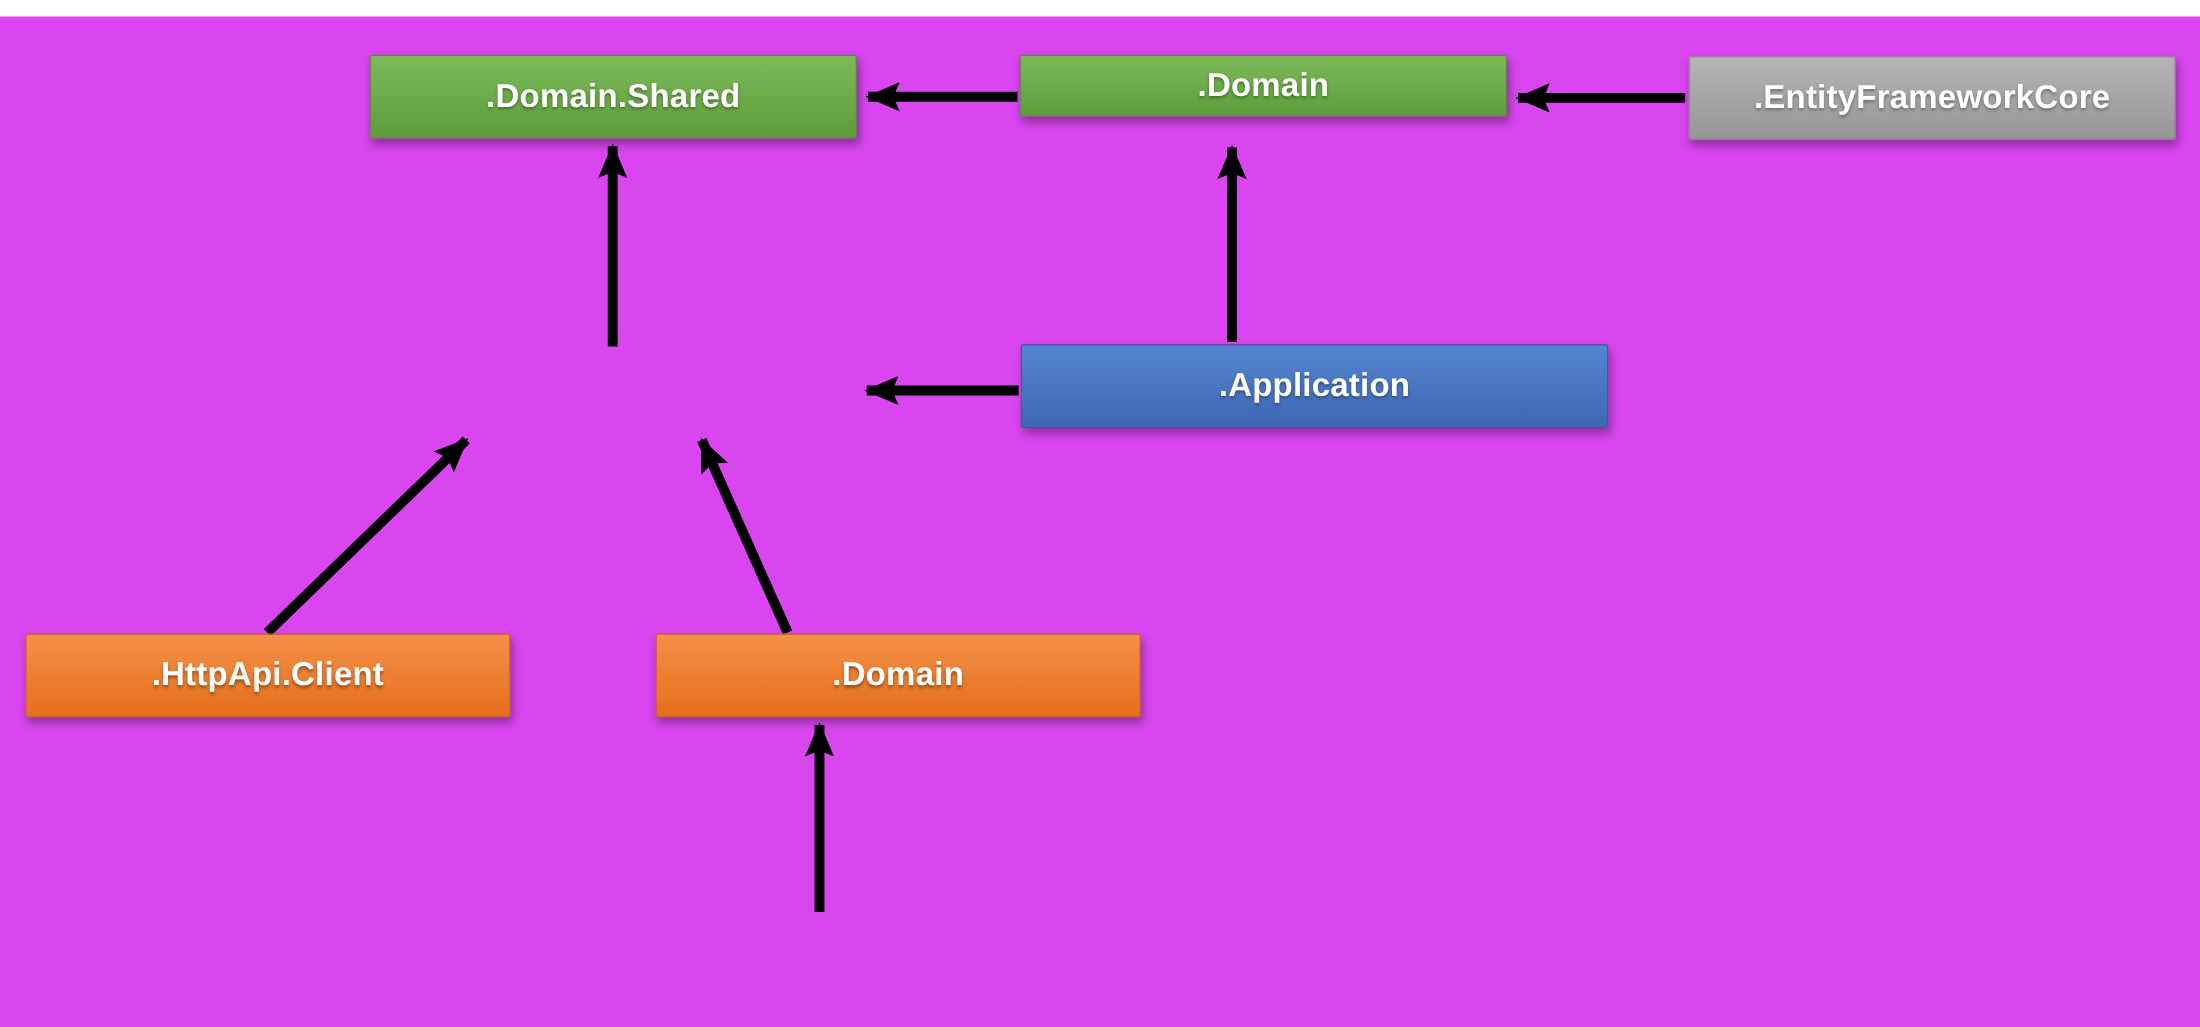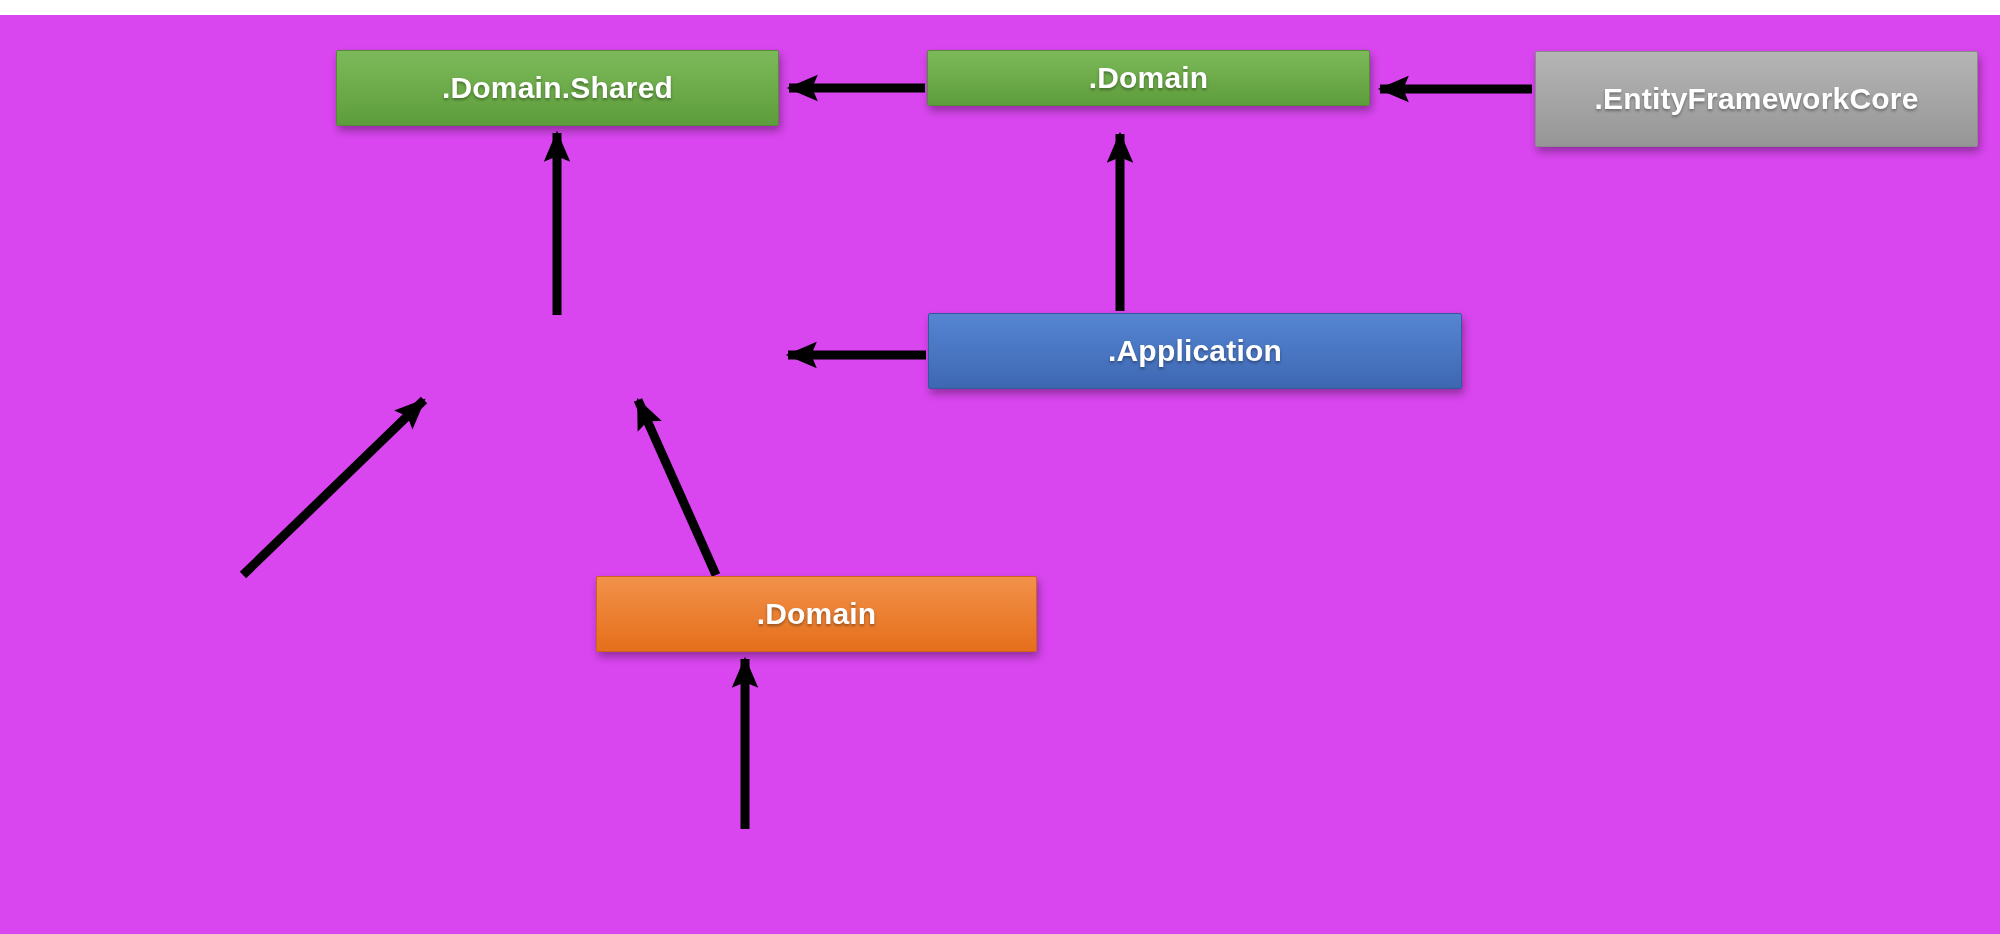--- a/index.html
+++ b/index.html
@@ -56,23 +56,26 @@
       <line x1="716" y1="560" x2="638" y2="385" stroke="#000000" stroke-width="9" marker-end="url(#arrowhead)"></line>
       <line x1="745" y1="814" x2="745" y2="644" stroke="#000000" stroke-width="9" marker-end="url(#arrowhead)"></line>
     </svg>
   <div class="nodes-layer" id="nodes-host">
       <div class="node light-text" style="left: 336px; top: 35px; width: 443px; height: 76px; background: linear-gradient(rgb(124, 185, 90), rgb(94, 157, 59)); border: 1px solid rgb(83, 140, 52);">
         <span class="label">.Domain.Shared</span>
       </div>
       <div class="node light-text" style="left: 927px; top: 35px; width: 443px; height: 56px; background: linear-gradient(rgb(124, 185, 90), rgb(94, 157, 59)); border: 1px solid rgb(83, 140, 52);">
         <span class="label">.Domain</span>
       </div>
-      <div class="node light-text" style="left: 1535px; top: 36px; width: 443px; height: 96px; background: linear-gradient(rgb(181, 181, 181), rgb(150, 150, 150)); border: 1px solid rgb(138, 138, 138);">
+      <div class="node light-text" style="left: 1535px; top: 36px; width: 443px; height: 76px; background: linear-gradient(rgb(181, 181, 181), rgb(150, 150, 150)); border: 1px solid rgb(138, 138, 138);">
         <span class="label">.EntityFrameworkCore</span>
       </div>
       <div class="node light-text" style="left: 928px; top: 298px; width: 534px; height: 76px; background: linear-gradient(rgb(85, 133, 210), rgb(62, 103, 178)); border: 1px solid rgb(53, 88, 154);">
         <span class="label">.Application</span>
+      </div>
+      <div class="node light-text" style="left: 23px; top: 561px; width: 441px; height: 76px; background: linear-gradient(rgb(242, 145, 74), rgb(229, 111, 27)); border: 1px solid rgb(206, 99, 24);">
+        <span class="label">.HttpApi.Client</span>
       </div>
       <div class="node light-text" style="left: 596px; top: 561px; width: 441px; height: 76px; background: linear-gradient(rgb(242, 145, 74), rgb(229, 111, 27)); border: 1px solid rgb(206, 99, 24);">
         <span class="label">.Domain</span>
       </div>
     </div>
 </div>
 
 </body></html>

